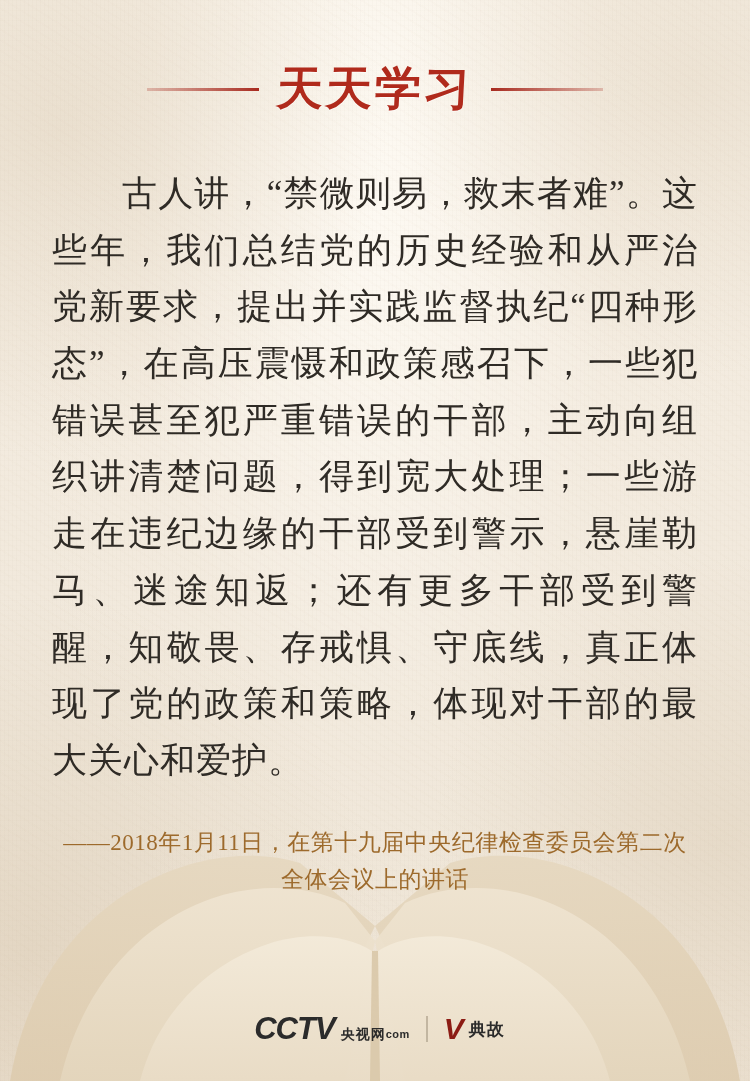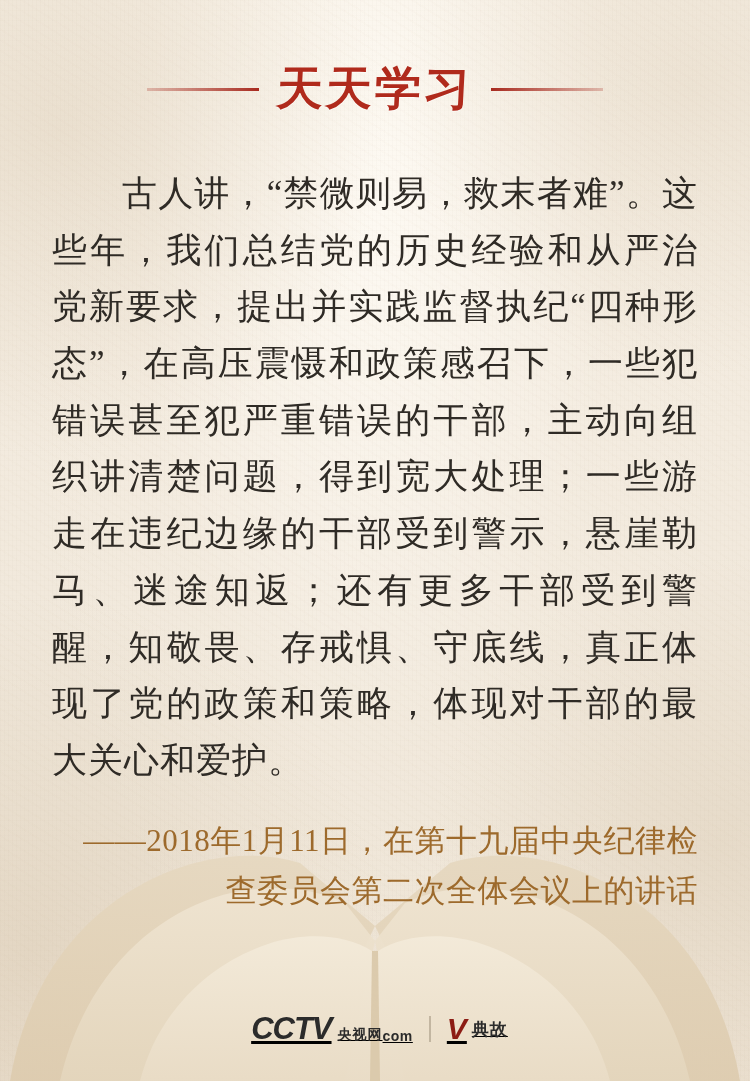--- a/index.html
+++ b/index.html
@@ -89,27 +89,27 @@
     line-height: 1.62;
     color: #2f2b26;
     text-align: justify;
     text-justify: inter-ideograph;
     text-indent: 2em;
     letter-spacing: 1px;
     margin: 0;
   }
 
   .attribution {
-    margin: 26px 0 0 0;
-    font-family: "Liberation Serif", "DejaVu Serif", serif;
-    font-size: 31px;
+    margin: 34px 0 0 0;
+    font-family: "Liberation Serif", "DejaVu Serif", serif;
+    font-size: 23px;
     line-height: 1.62;
     color: #9d6a2c;
     letter-spacing: 0.5px;
-    text-align: right;
+    text-align: center;
   }
 
   
   .book {
     position: absolute;
     left: 0;
     right: 0;
     bottom: 0;
     height: 330px;
     z-index: 1;
@@ -121,21 +121,20 @@
   .footer {
     position: absolute;
     left: 9px;
     right: 0;
     bottom: 34px;
     z-index: 4;
     display: flex;
     align-items: center;
     justify-content: center;
     gap: 16px;
-    text-decoration: underline;
   }
   .cctv-logo {
     display: flex;
     align-items: baseline;
     gap: 6px;
   }
   .cctv-mark {
     font-family: "Liberation Sans", sans-serif;
     font-weight: 700;
     font-style: italic;
@@ -151,21 +150,21 @@
   }
   .cctv-cn-top {
     font-family: "Liberation Sans", sans-serif;
     font-size: 14px;
     font-weight: 700;
     color: #2b2b2b;
     letter-spacing: 1px;
   }
   .cctv-cn-bottom {
     font-family: "Liberation Sans", sans-serif;
-    font-size: 14px;
+    font-size: 11px;
     font-weight: 700;
     color: #2b2b2b;
     letter-spacing: 0.5px;
     margin-top: 2px;
   }
   .divider-dot {
     width: 2px;
     height: 26px;
     background: #b8ab96;
     opacity: 0.8;

